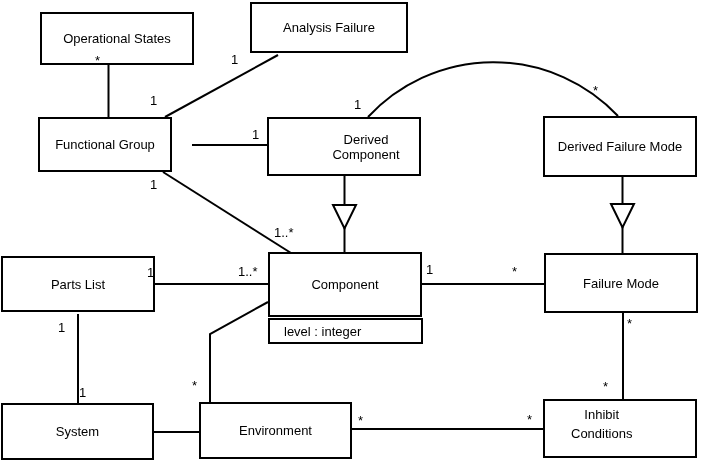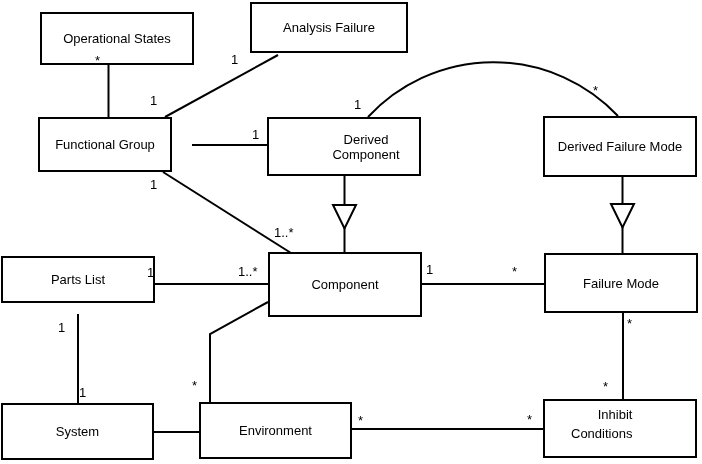--- a/index.html
+++ b/index.html
@@ -30,21 +30,21 @@
   }
   .node .node-label { white-space: pre-line; }
   .node.attr-box {
     justify-content: flex-start;
     text-align: left;
     padding-left: 14px;
   }
   .node.top-left {
     align-items: flex-start;
     justify-content: flex-start;
-    text-align: right;
+    text-align: center;
     padding: 4px 0 0 26px;
     line-height: 19px;
   }
   .mult {
     position: absolute;
     line-height: 13px;
     font-size: 13px;
     white-space: nowrap;
   }
 </style>
@@ -96,25 +96,28 @@
   </div>
   <div class="node" style="left:38px;top:117px;width:134px;height:55px;">
     <span class="node-label">Functional Group</span>
   </div>
   <div class="node" style="left:267px;top:117px;width:154px;height:59px;padding-left:44px;">
     <span class="node-label">Derived Component</span>
   </div>
   <div class="node" style="left:543px;top:116px;width:154px;height:61px;">
     <span class="node-label">Derived Failure Mode</span>
   </div>
-  <div class="node" style="left:1px;top:256px;width:154px;height:47px;">
+  <div class="node" style="left:1px;top:256px;width:154px;height:56px;">
     <span class="node-label">Parts List</span>
   </div>
   <div class="node" style="left:268px;top:252px;width:154px;height:65px;">
     <span class="node-label">Component</span>
+  </div>
+  <div class="node attr-box" style="left:268px;top:318px;width:155px;height:26px;">
+    <span class="node-label">level : integer</span>
   </div>
   <div class="node" style="left:544px;top:253px;width:154px;height:60px;">
     <span class="node-label">Failure Mode</span>
   </div>
   <div class="node" style="left:1px;top:403px;width:153px;height:57px;">
     <span class="node-label">System</span>
   </div>
   <div class="node" style="left:199px;top:402px;width:153px;height:57px;">
     <span class="node-label">Environment</span>
   </div>

